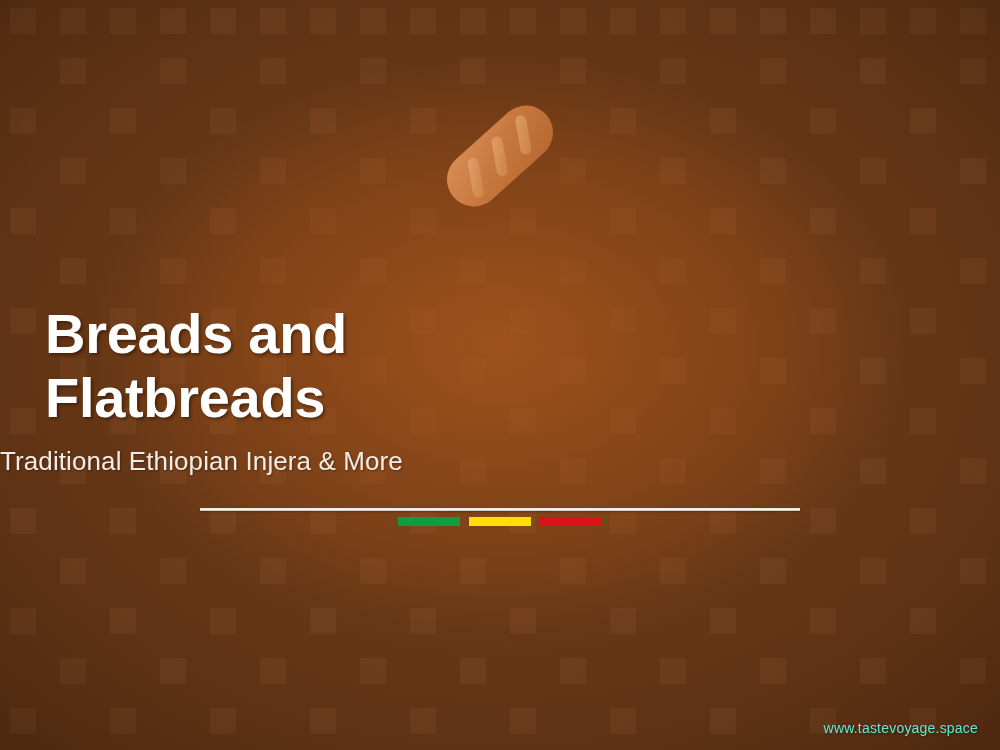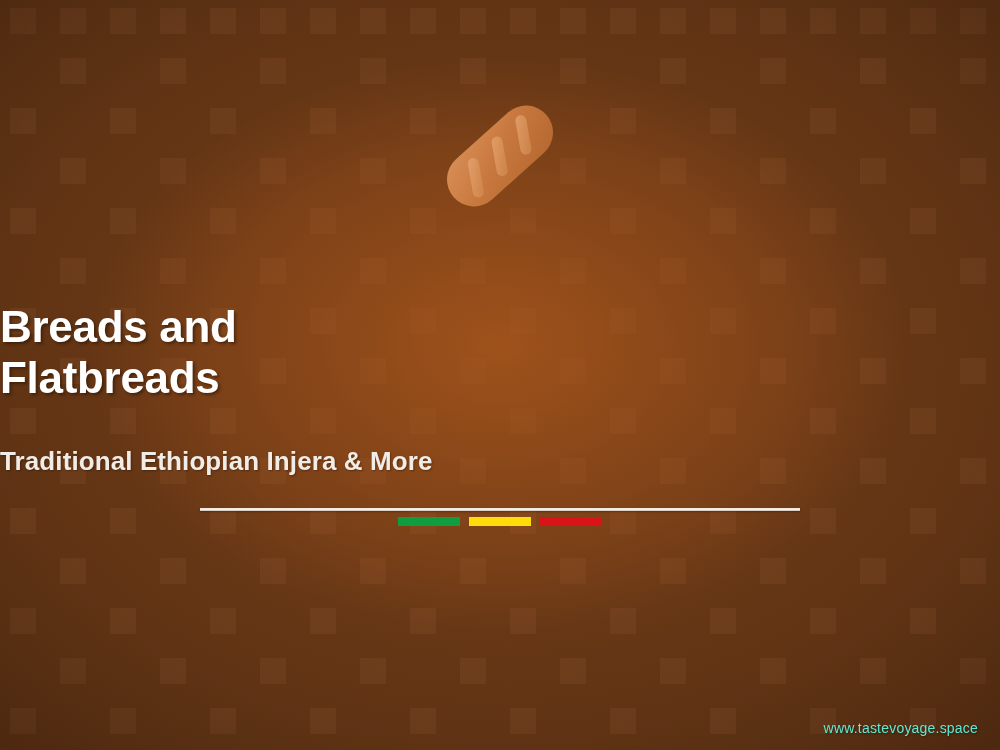--- a/index.html
+++ b/index.html
@@ -101,36 +101,37 @@
     top: 100px;
     width: 118px;
     height: 112px;
   }
 
   .slide-title {
     position: absolute;
     left: 0;
     right: 0;
     top: 302px;
-    font-size: 44px;
+    font-size: 56px;
     font-weight: bold;
     line-height: 1.15;
     color: #ffffff;
     letter-spacing: -0.3px;
     text-shadow: 2px 2px 3px rgba(40,18,4,0.55);
     white-space: pre-line;
+    padding-left: 45px;
   }
 
   .slide-subtitle {
     position: absolute;
     left: 0;
     right: 0;
     top: 446px;
     font-size: 26px;
-    font-weight: bold;
+    font-weight: normal;
     color: #f2ece6;
     letter-spacing: 0.1px;
     text-shadow: 1px 1px 2px rgba(40,18,4,0.45);
   }
 
   
   .divider {
     position: absolute;
     left: 200px;
     top: 508px;

